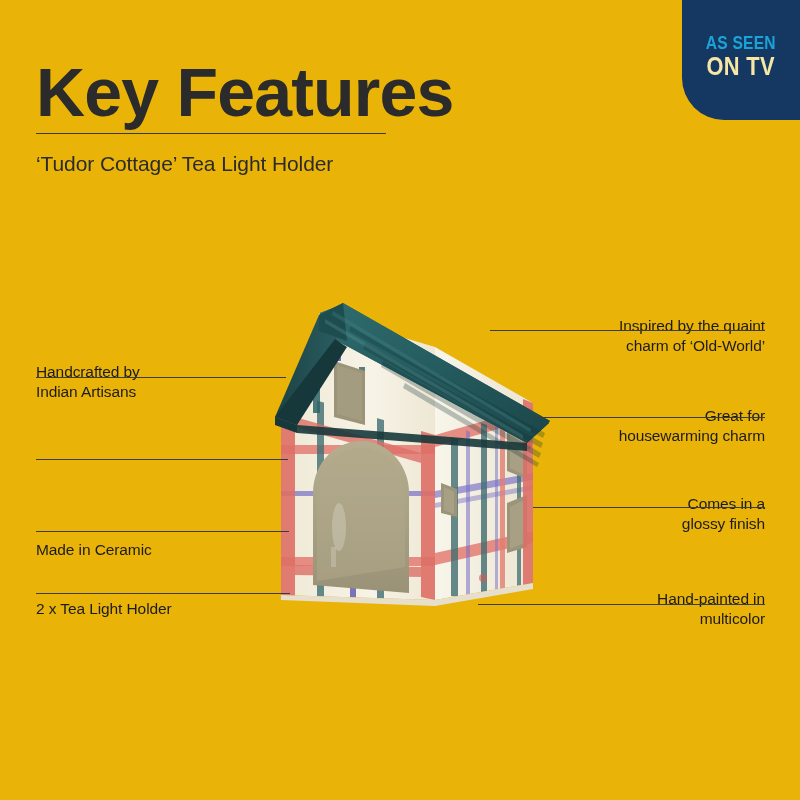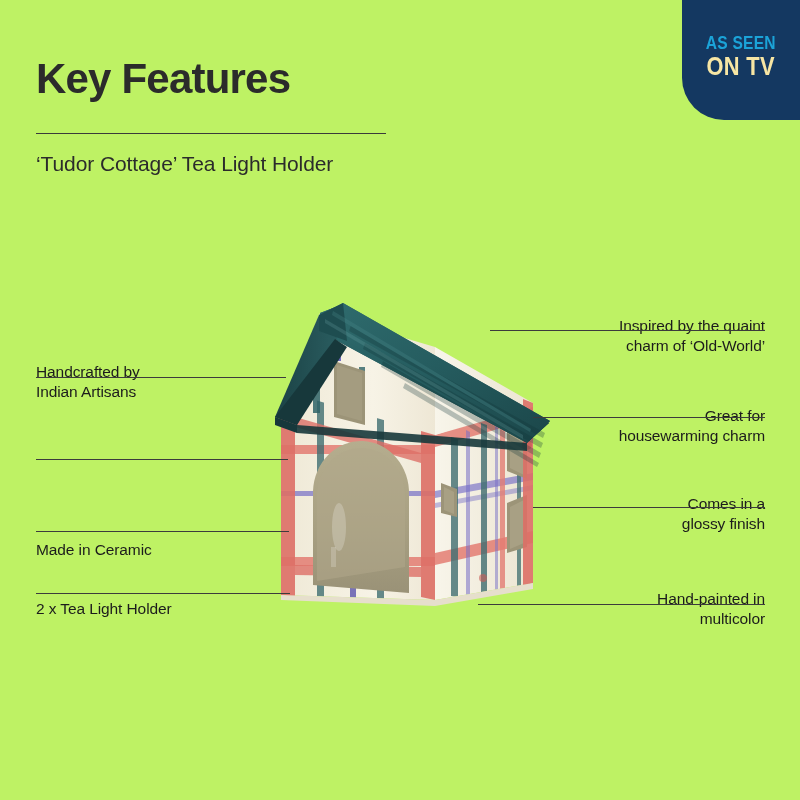--- a/index.html
+++ b/index.html
@@ -9,21 +9,21 @@
     background: #ffffff;
   }
   body {
     font-family: "Liberation Sans", sans-serif;
     -webkit-font-smoothing: antialiased;
   }
   #page {
     position: relative;
     width: 800px;
     height: 800px;
-    background: #bef264;
+    background: #eab308;
     overflow: hidden;
   }
 
   
   .badge {
     position: absolute;
     top: 0;
     right: 0;
     width: 118px;
     height: 120px;
@@ -53,21 +53,21 @@
     transform: scaleX(0.84);
     white-space: nowrap;
     margin-top: 1px;
   }
 
   
   .page-title {
     position: absolute;
     left: 36px;
     top: 58px;
-    font-size: 42px;
+    font-size: 68px;
     font-weight: bold;
     color: #2b2b2b;
     letter-spacing: -0.8px;
     line-height: 1;
   }
   .title-rule {
     position: absolute;
     left: 36px;
     top: 133px;
     width: 350px;

